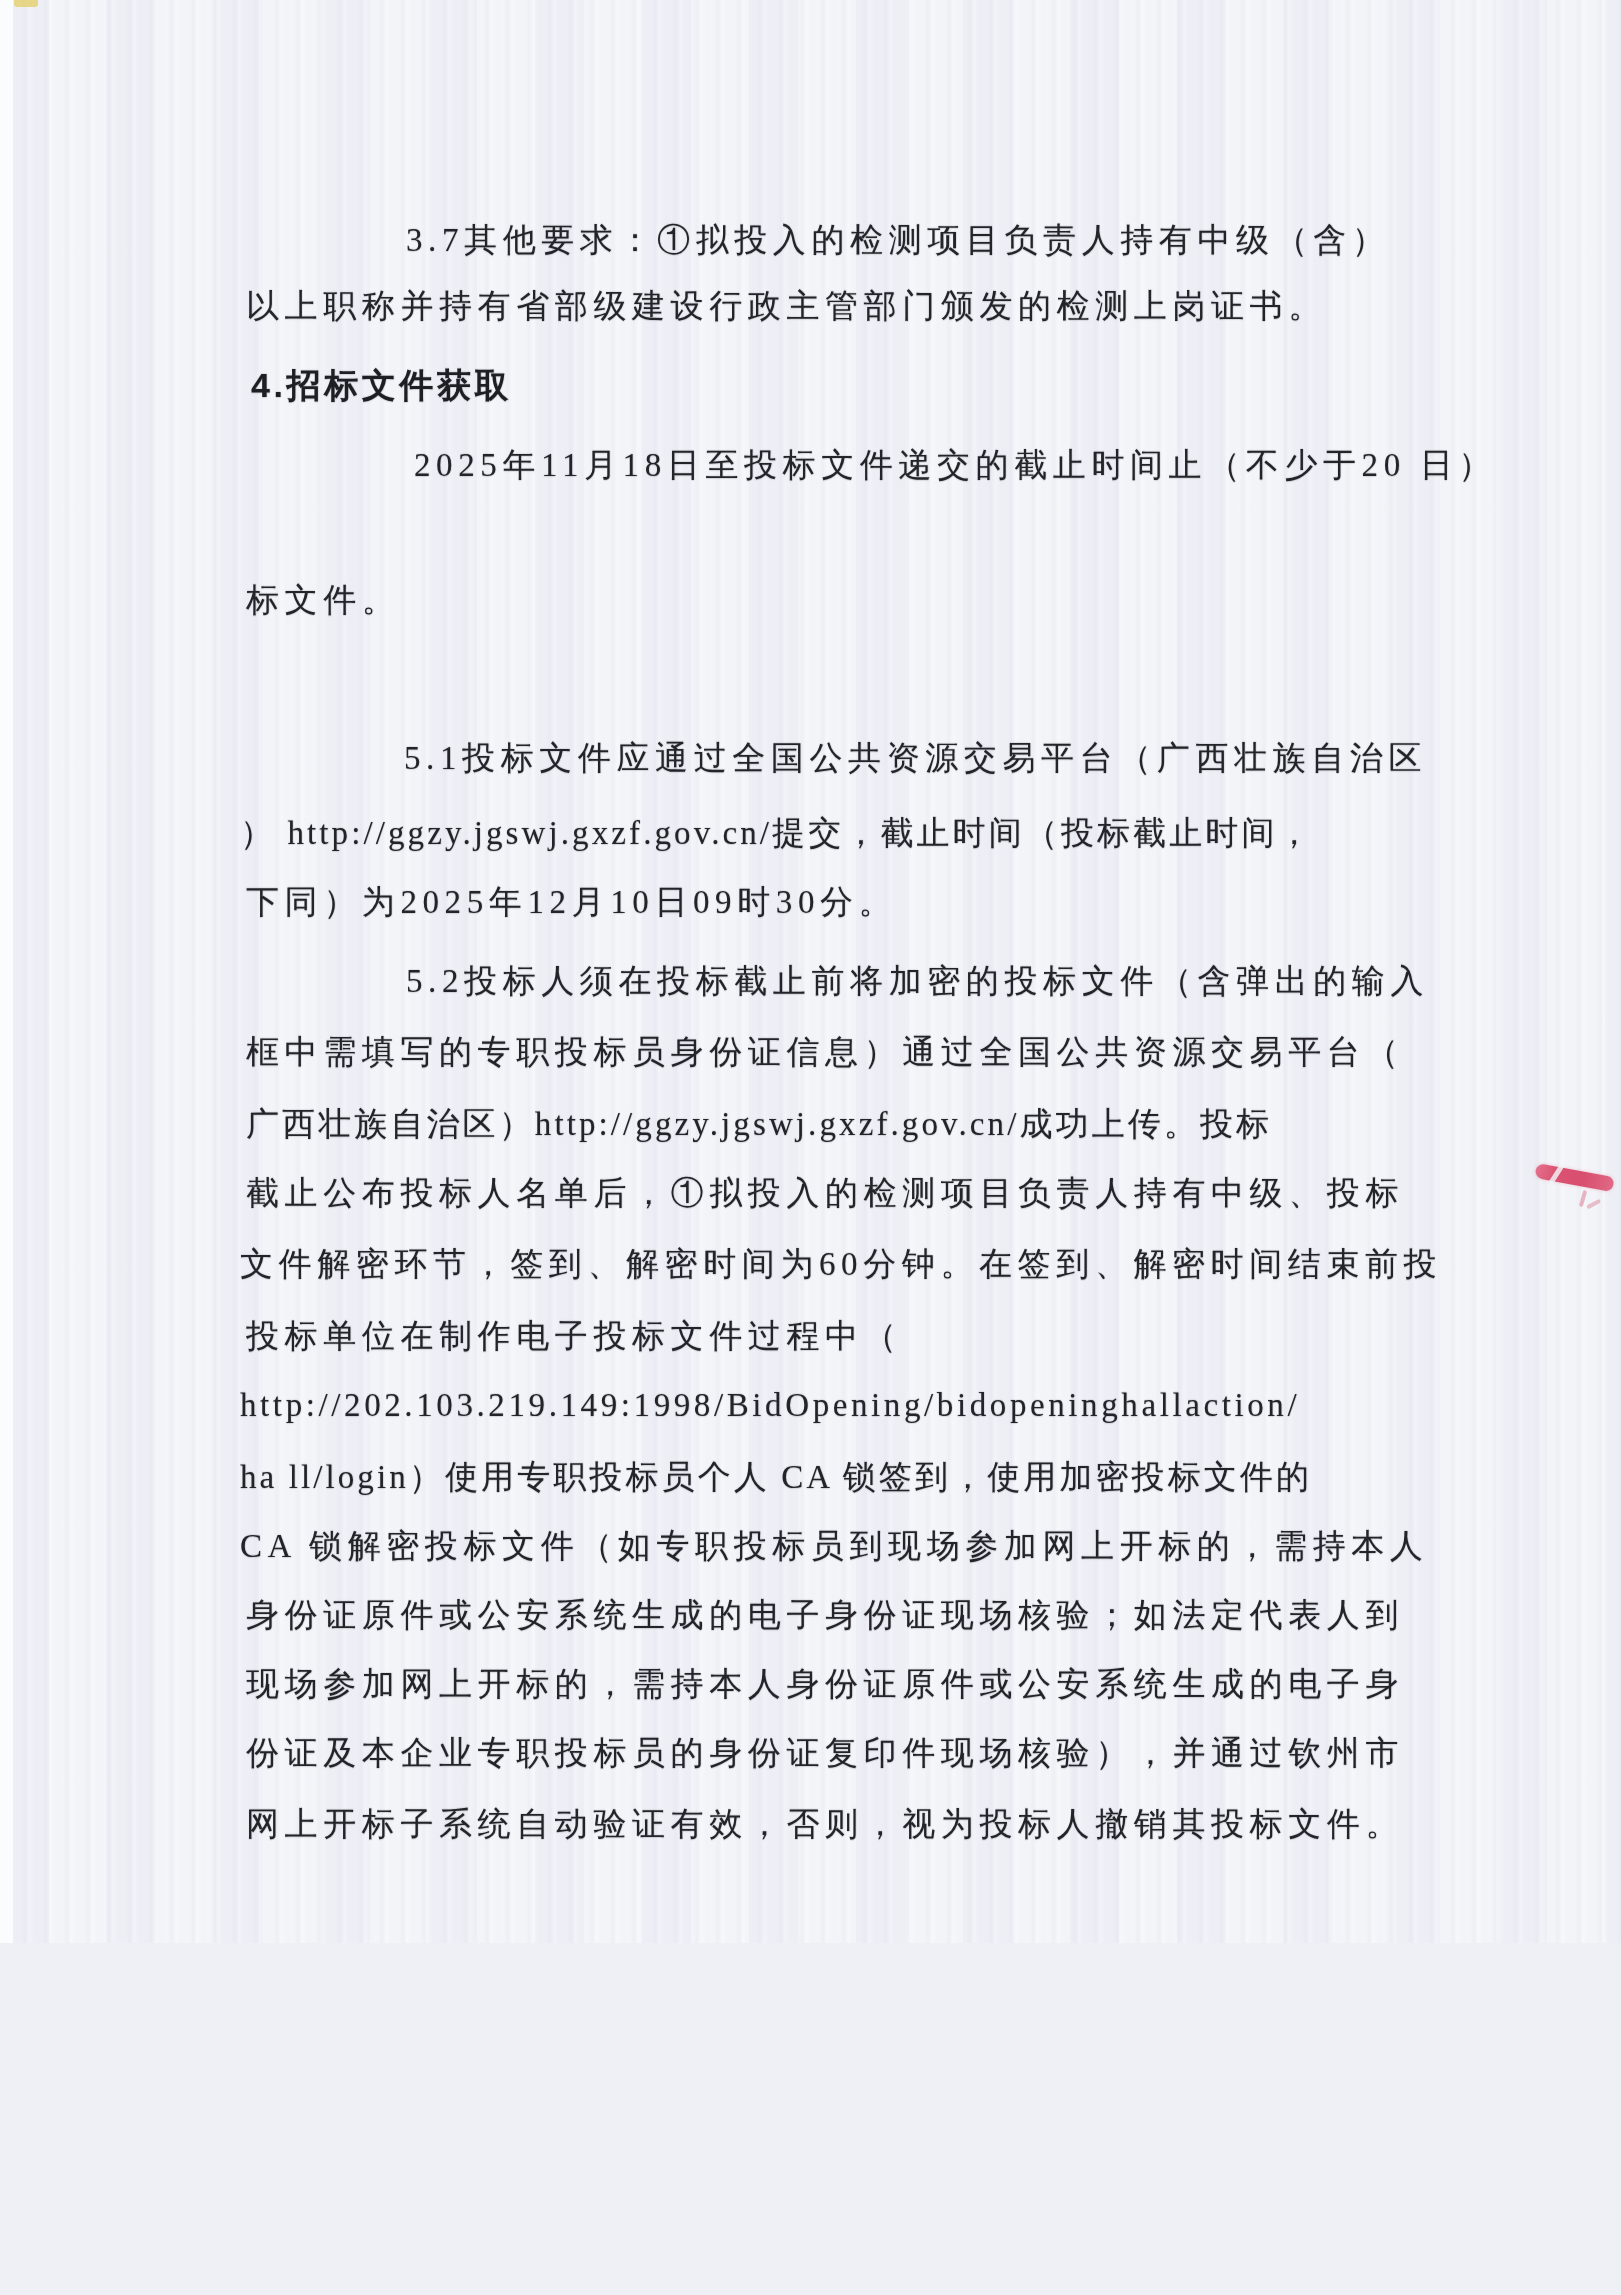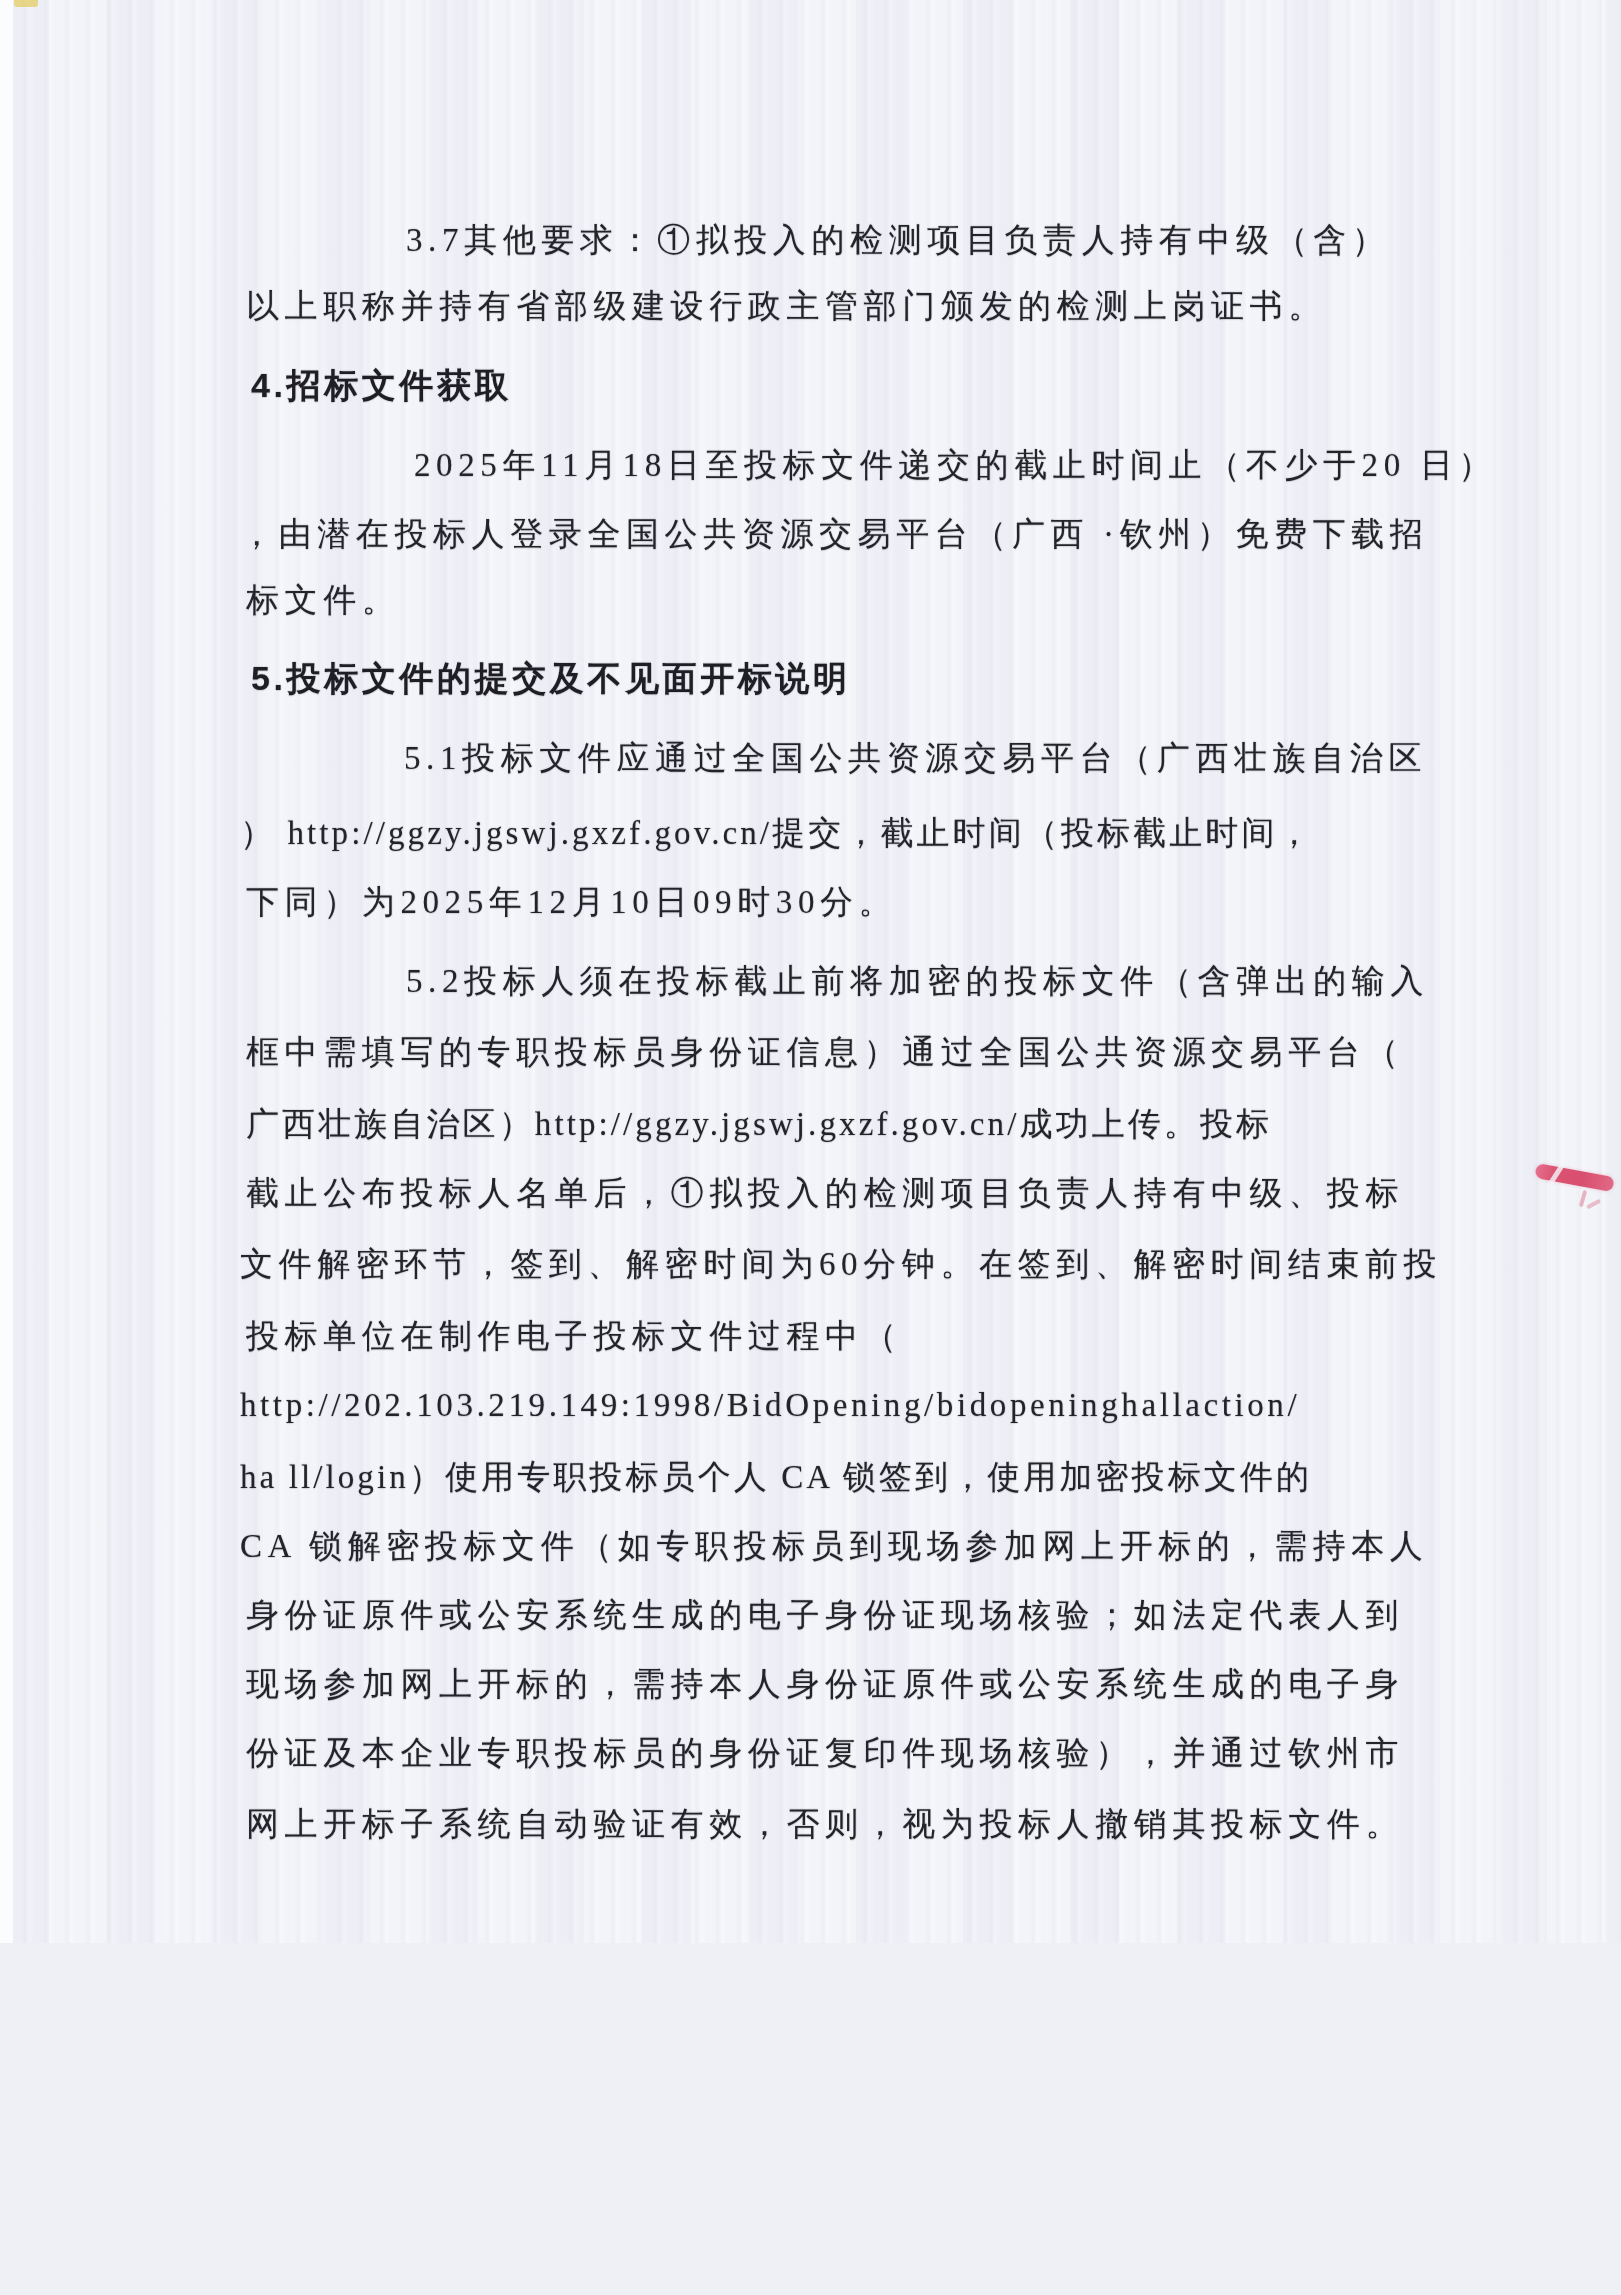--- a/index.html
+++ b/index.html
@@ -103,23 +103,21 @@
 <div class="page">
   <div class="texture"></div>
   <div class="edge-strip"></div>
   <div class="speck"></div>
 
   <div class="doc-text">
     <div class="line indent" style="top:215px">3.7其他要求：①拟投入的检测项目负责人持有中级（含）</div>
     <div class="line" style="top:281px">以上职称并持有省部级建设行政主管部门颁发的检测上岗证书。</div>
     <div class="line h" style="top:360px">4.招标文件获取</div>
     <div class="line indent" style="top:440px;left:414px">2025年11月18日至投标文件递交的截止时间止（不少于20 日）</div>
-    <div class="line" style="top:509px;left:240px">，由潜在投标人登录全国公共资源交易平台（广西 ·钦州）免费下载招</div>
     <div class="line" style="top:575px">标文件。</div>
-    <div class="line h" style="top:653px">5.投标文件的提交及不见面开标说明</div>
     <div class="line indent" style="top:733px;left:404px">5.1投标文件应通过全国公共资源交易平台（广西壮族自治区</div>
     <div class="line mixed" style="top:808px;left:240px">） http://ggzy.jgswj.gxzf.gov.cn/提交，截止时间（投标截止时间，</div>
     <div class="line" style="top:877px">下同）为2025年12月10日09时30分。</div>
     <div class="line indent" style="top:956px">5.2投标人须在投标截止前将加密的投标文件（含弹出的输入</div>
     <div class="line" style="top:1027px">框中需填写的专职投标员身份证信息）通过全国公共资源交易平台（</div>
     <div class="line mixed" style="top:1099px">广西壮族自治区）http://ggzy.jgswj.gxzf.gov.cn/成功上传。投标</div>
     <div class="line" style="top:1168px">截止公布投标人名单后，①拟投入的检测项目负责人持有中级、投标</div>
     <div class="line" style="top:1239px;left:240px">文件解密环节，签到、解密时间为60分钟。在签到、解密时间结束前投</div>
     <div class="line" style="top:1311px">投标单位在制作电子投标文件过程中（</div>
     <div class="line latin" style="top:1380px;left:240px">http://202.103.219.149:1998/BidOpening/bidopeninghallaction/</div>

